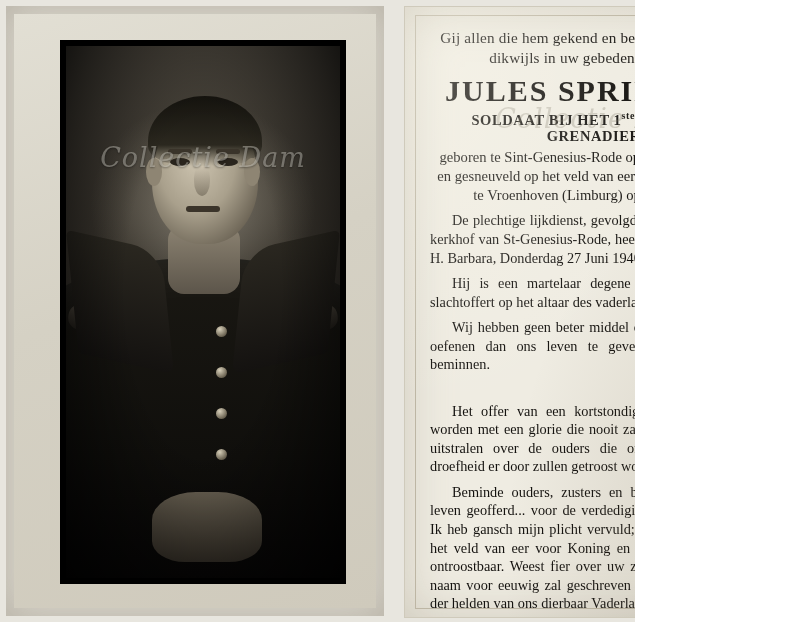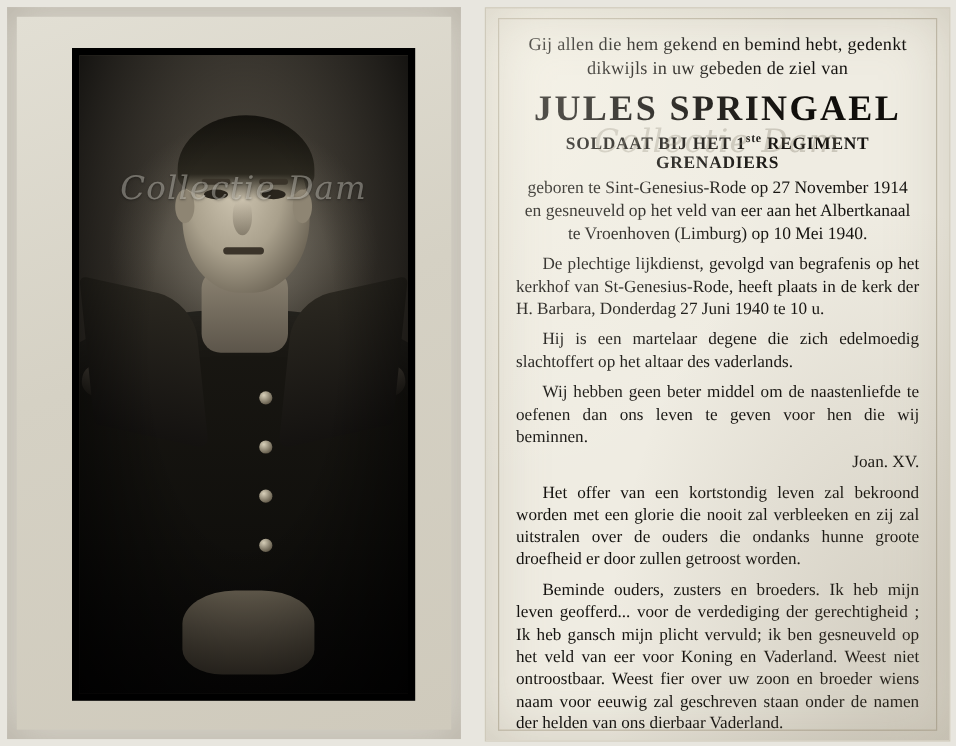--- a/index.html
+++ b/index.html
@@ -2,21 +2,21 @@
 <html><head>
 <meta charset="utf-8">
 <style>
   html, body {
     margin: 0;
     padding: 0;
     background: #ffffff;
   }
   #page {
     position: relative;
-    width: 797px;
+    width: 635px;
     height: 622px;
     background: #e8e6df;
     overflow: hidden;
     font-family: "Liberation Serif", serif;
   }
 
   
   #left-card {
     position: absolute;
     left: 6px;

